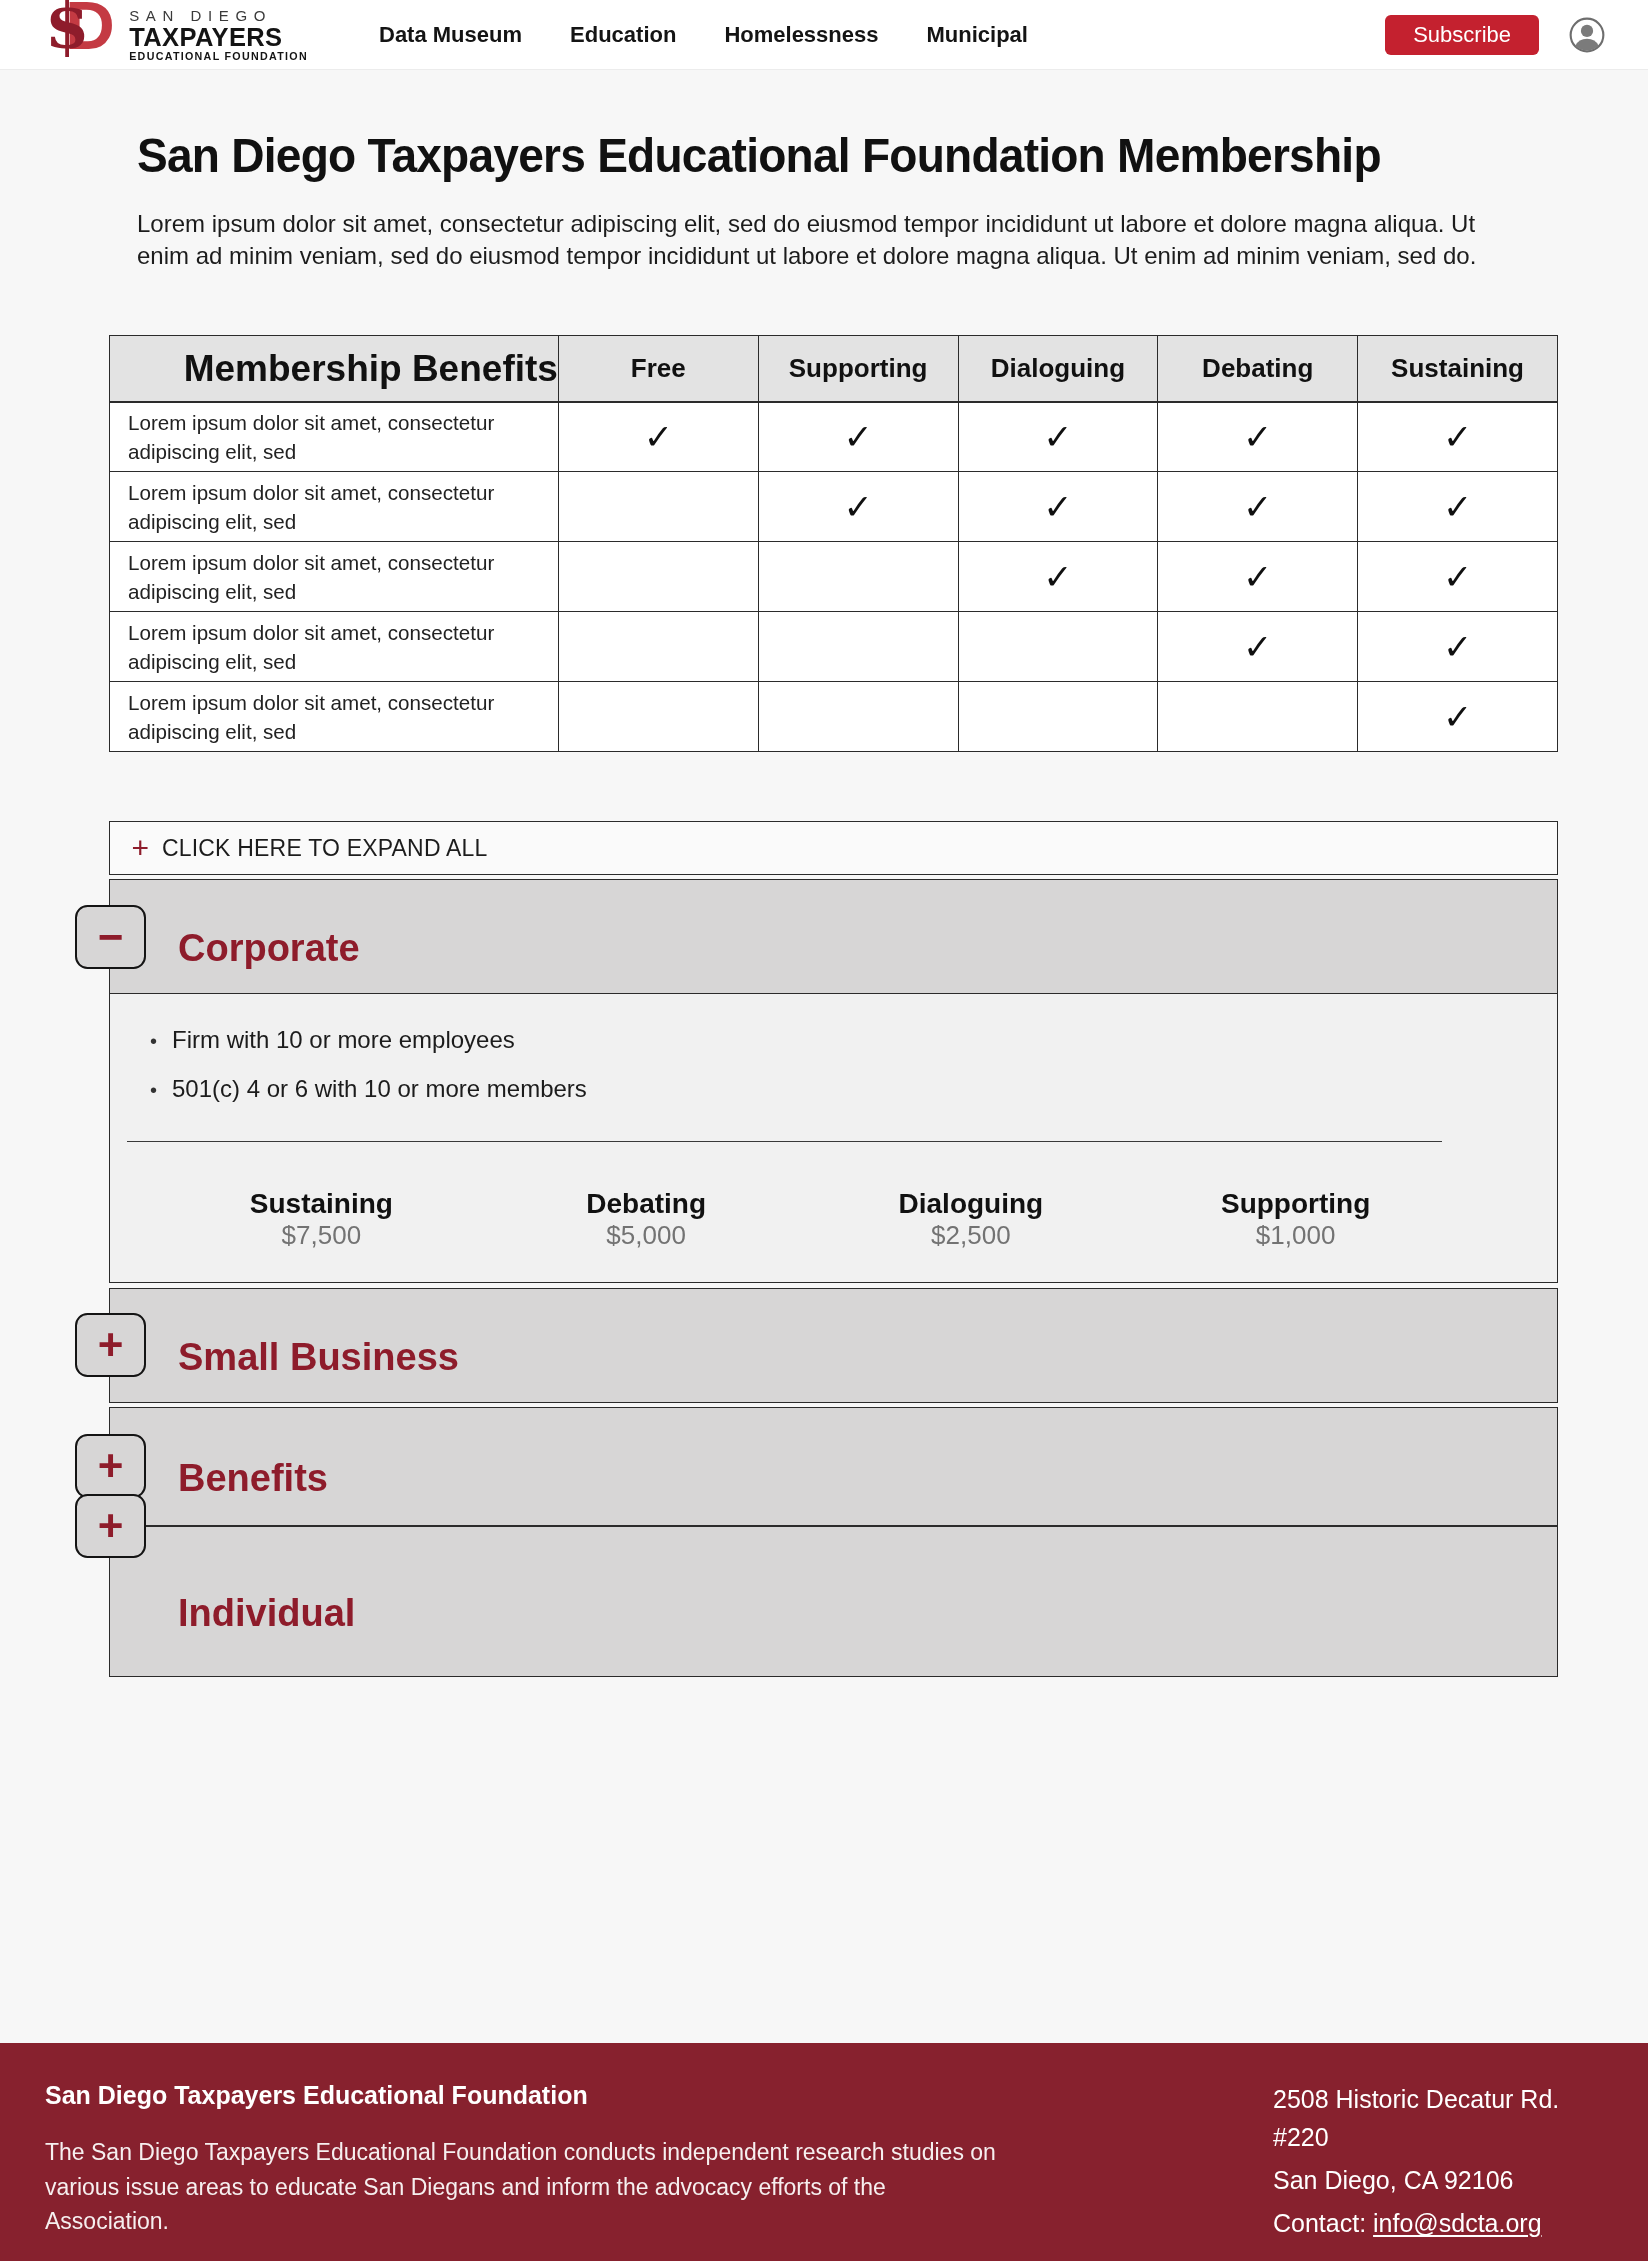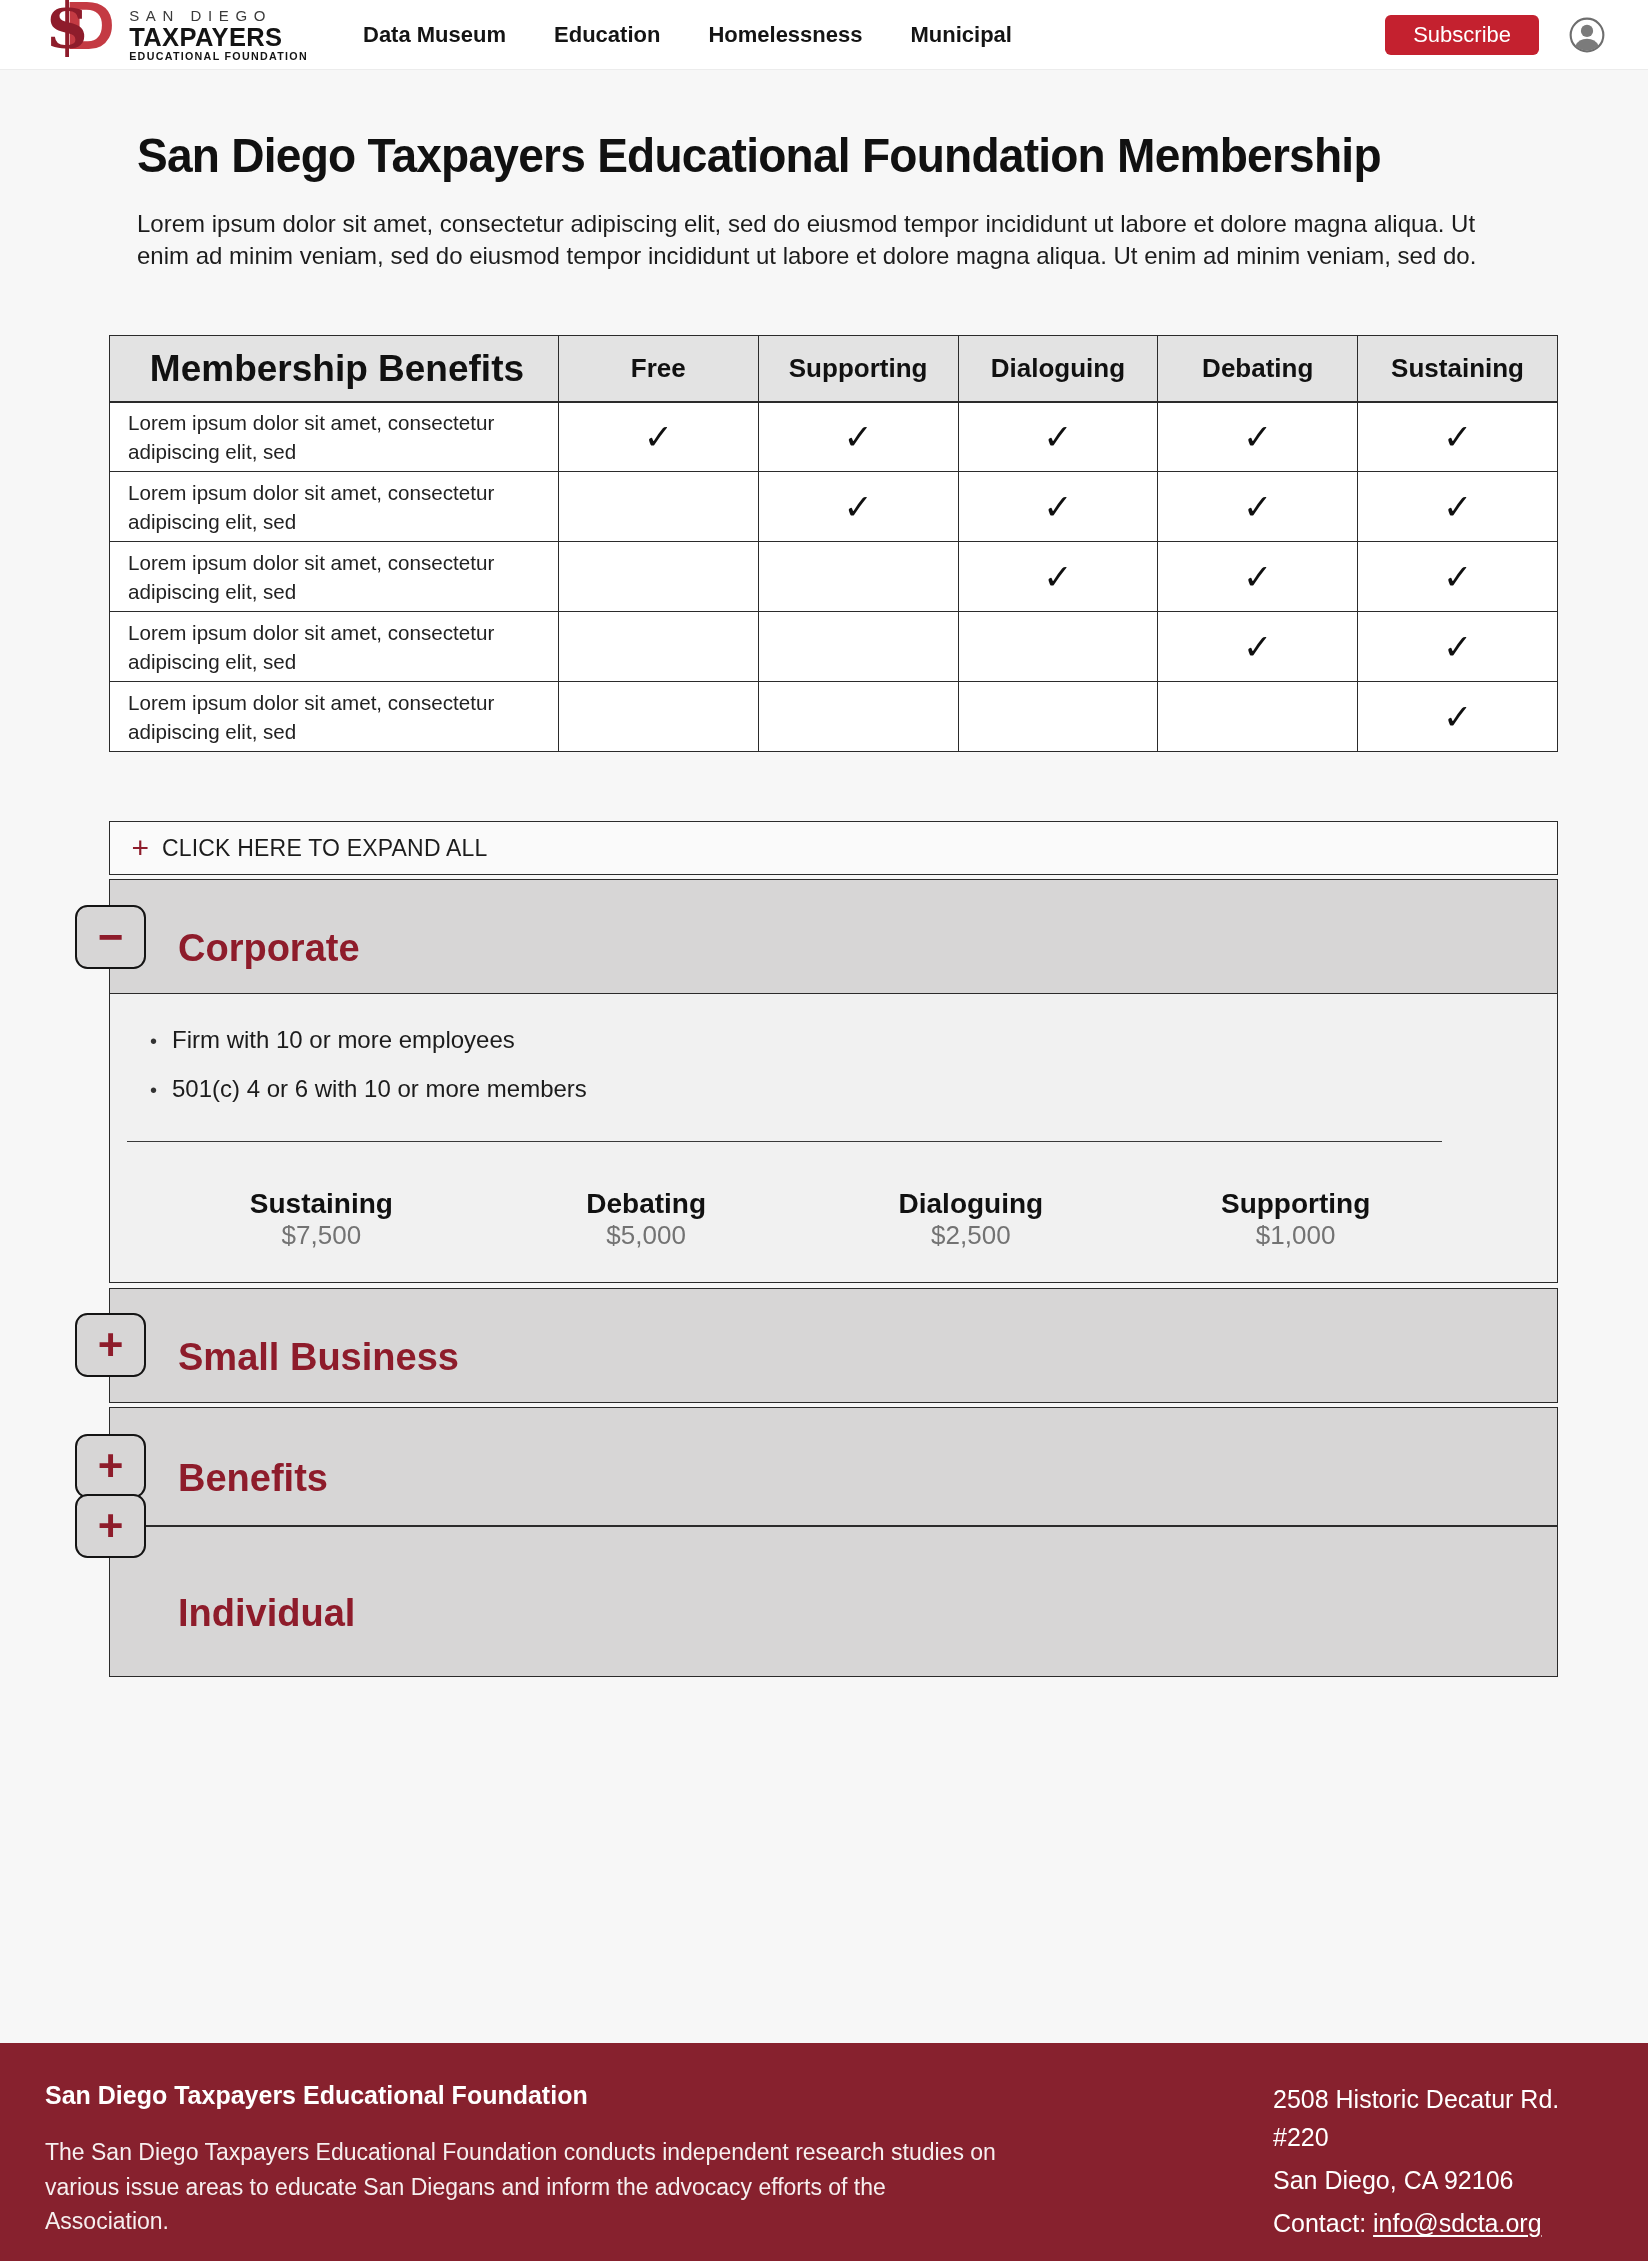--- a/index.html
+++ b/index.html
@@ -30,21 +30,21 @@
   .logo-mark .mark-dollar {
     position:absolute; left:0; top:-11.5px;
     font-size:64px; font-weight:700; color:#8e1c2b;
     font-family:"DejaVu Serif", serif; line-height:1;
   }
   .logo-text { margin-left:8.2px; }
   .logo-line1 { font-size:15px; letter-spacing:6.6px; color:#3a3a3a; font-weight:400; }
   .logo-line2 { font-size:25.5px; font-weight:800; color:#141414; letter-spacing:0.4px; line-height:1.05; }
   .logo-line3 { font-size:10.7px; font-weight:700; color:#141414; letter-spacing:1.3px; }
 
-  .nav { display:flex; margin-left:55px; gap:48px; }
+  .nav { display:flex; margin-left:71px; gap:48px; }
   .nav-item { font-size:22px; font-weight:600; color:#141414; cursor:pointer; white-space:nowrap; }
 
   .topbar-right { margin-left:auto; display:flex; align-items:center; }
   .subscribe-btn {
     background:#c4212f; color:#ffffff;
     font-size:22px; font-weight:500;
     border:none; border-radius:5.8px;
     padding:0 28px; height:40px; line-height:40px;
     cursor:pointer;
     font-family:"Liberation Sans", sans-serif;
@@ -71,21 +71,21 @@
     margin-top:64px; width:100%;
     border-collapse:collapse; background:#ffffff;
   }
   table.benefits th, table.benefits td { border:1.6px solid #2b2b2b; }
   table.benefits thead th {
     background:#e3e3e3; height:66px;
     font-size:26px; font-weight:700; color:#111;
     border-bottom:2.5px solid #2b2b2b;
   }
   table.benefits thead th.benefits-title-cell {
-    text-align:center; padding-left:6px;
+    text-align:right; padding-left:6px;
     font-size:37px; font-weight:800; width:31%;
   }
   table.benefits thead th.tier-col { width:13.8%; }
   table.benefits tbody td { height:70px; background:#ffffff; }
   td.benefit-label {
     font-size:20.6px; line-height:1.42; color:#222;
     padding:0 33px 0 18px; font-weight:400;
   }
   td.check-cell { text-align:center; font-size:35px; font-weight:400; color:#101010; }
 

